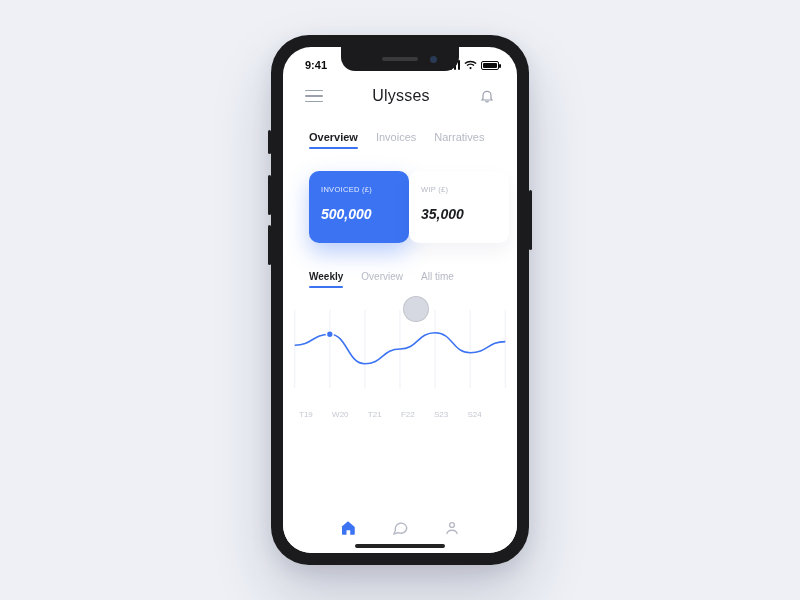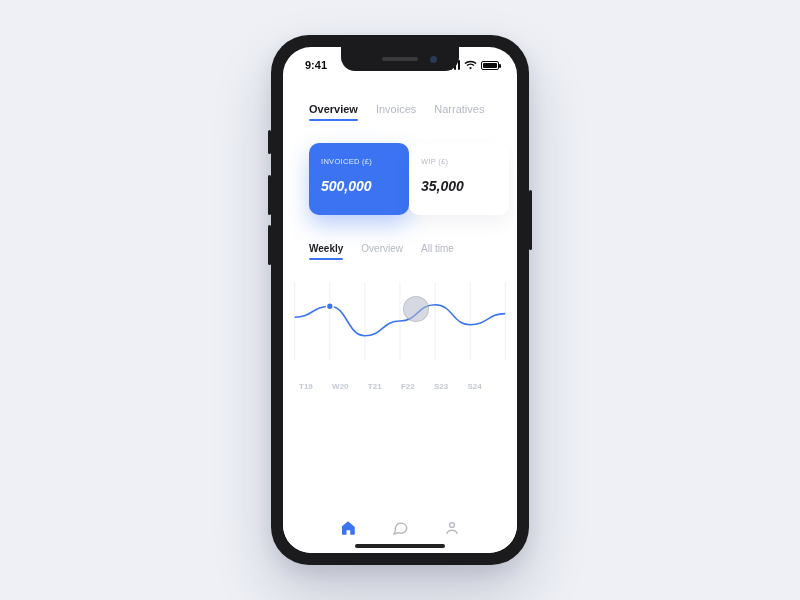--- a/index.html
+++ b/index.html
@@ -110,21 +110,21 @@
   
   .ptabs{
     display:flex; padding:28px 26px 8px; font-size:10px;
   }
 
   
   .chart-wrap{ padding:8px 4px 0 4px; position:relative;}
   .chart{ width:100%; height:90px; display:block;}
   .xaxis{
     display:flex; justify-content:space-between; padding:16px 12px 0;
-    font-size:8px; color:#c4c8d2;font-weight:bold;
+    font-size:8px; color:#c4c8d2;
   }
 
   
   .nav{
     position:absolute; bottom:0; left:0; right:0; height:50px;
     display:flex; align-items:center; justify-content:center; gap:34px;
     background:#fff;
   }
   .nav svg{ display:block;}
 
@@ -157,20 +157,32 @@
           </span>
         <svg width="13" height="10" viewBox="0 0 13 10">
             <path d="M6.5 9.2a1.1 1.1 0 100-2.2 1.1 1.1 0 000 2.2zm-3-3.1a4.6 4.6 0 016 0l1-1a6 6 0 00-8 0l1 1zm-2.1-2a7.6 7.6 0 0110.2 0l1-1a9 9 0 00-12.2 0l1 1z" fill="#0b0b0b"></path>
           </svg>
         <span class="batt">
             <i></i>
           </span>
       </div>
     </div>
 
+    <div class="header">
+      <div class="burger">
+          <i></i>
+          <i></i>
+          <i></i>
+        </div>
+      <div class="title">Ulysses</div>
+      <svg class="bell" viewBox="0 0 24 24" fill="none" stroke="#9aa0ac" stroke-width="1.8">
+          <path d="M18 16v-5a6 6 0 10-12 0v5l-1.5 2h15L18 16z"></path>
+          <path d="M10 19a2 2 0 004 0"></path>
+        </svg>
+    </div>
 
     <div class="tabs">
       <div class="tab active">Overview</div>
       <div class="tab">Invoices</div>
       <div class="tab">Narratives</div>
     </div>
 
     <div class="cards">
       <div class="card primary">
         <div class="card-label">INVOICED (£)</div>

